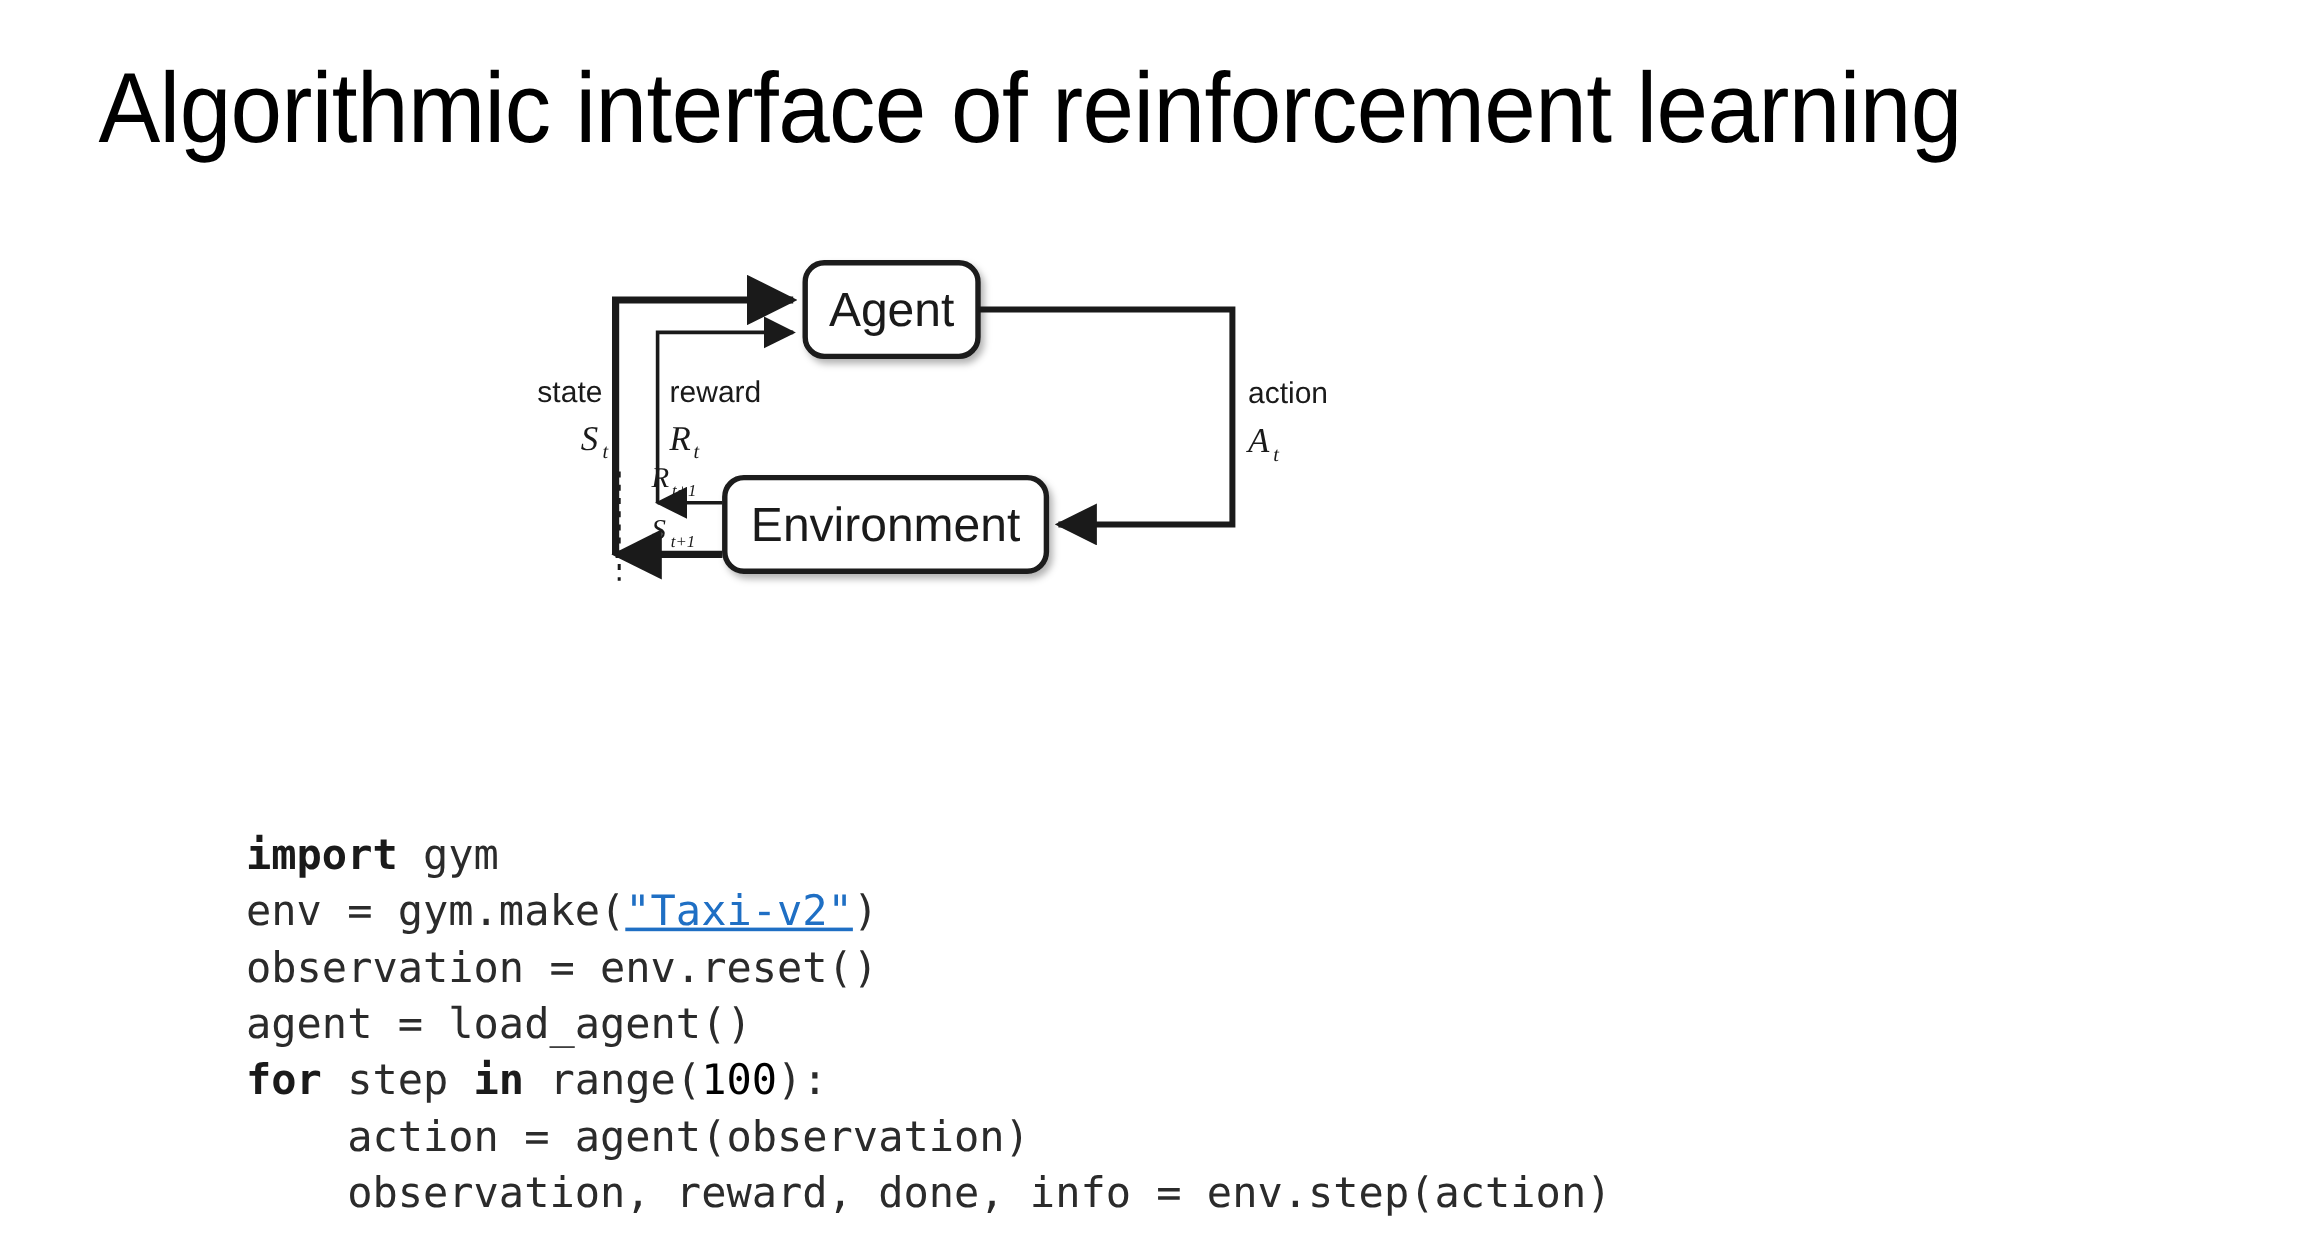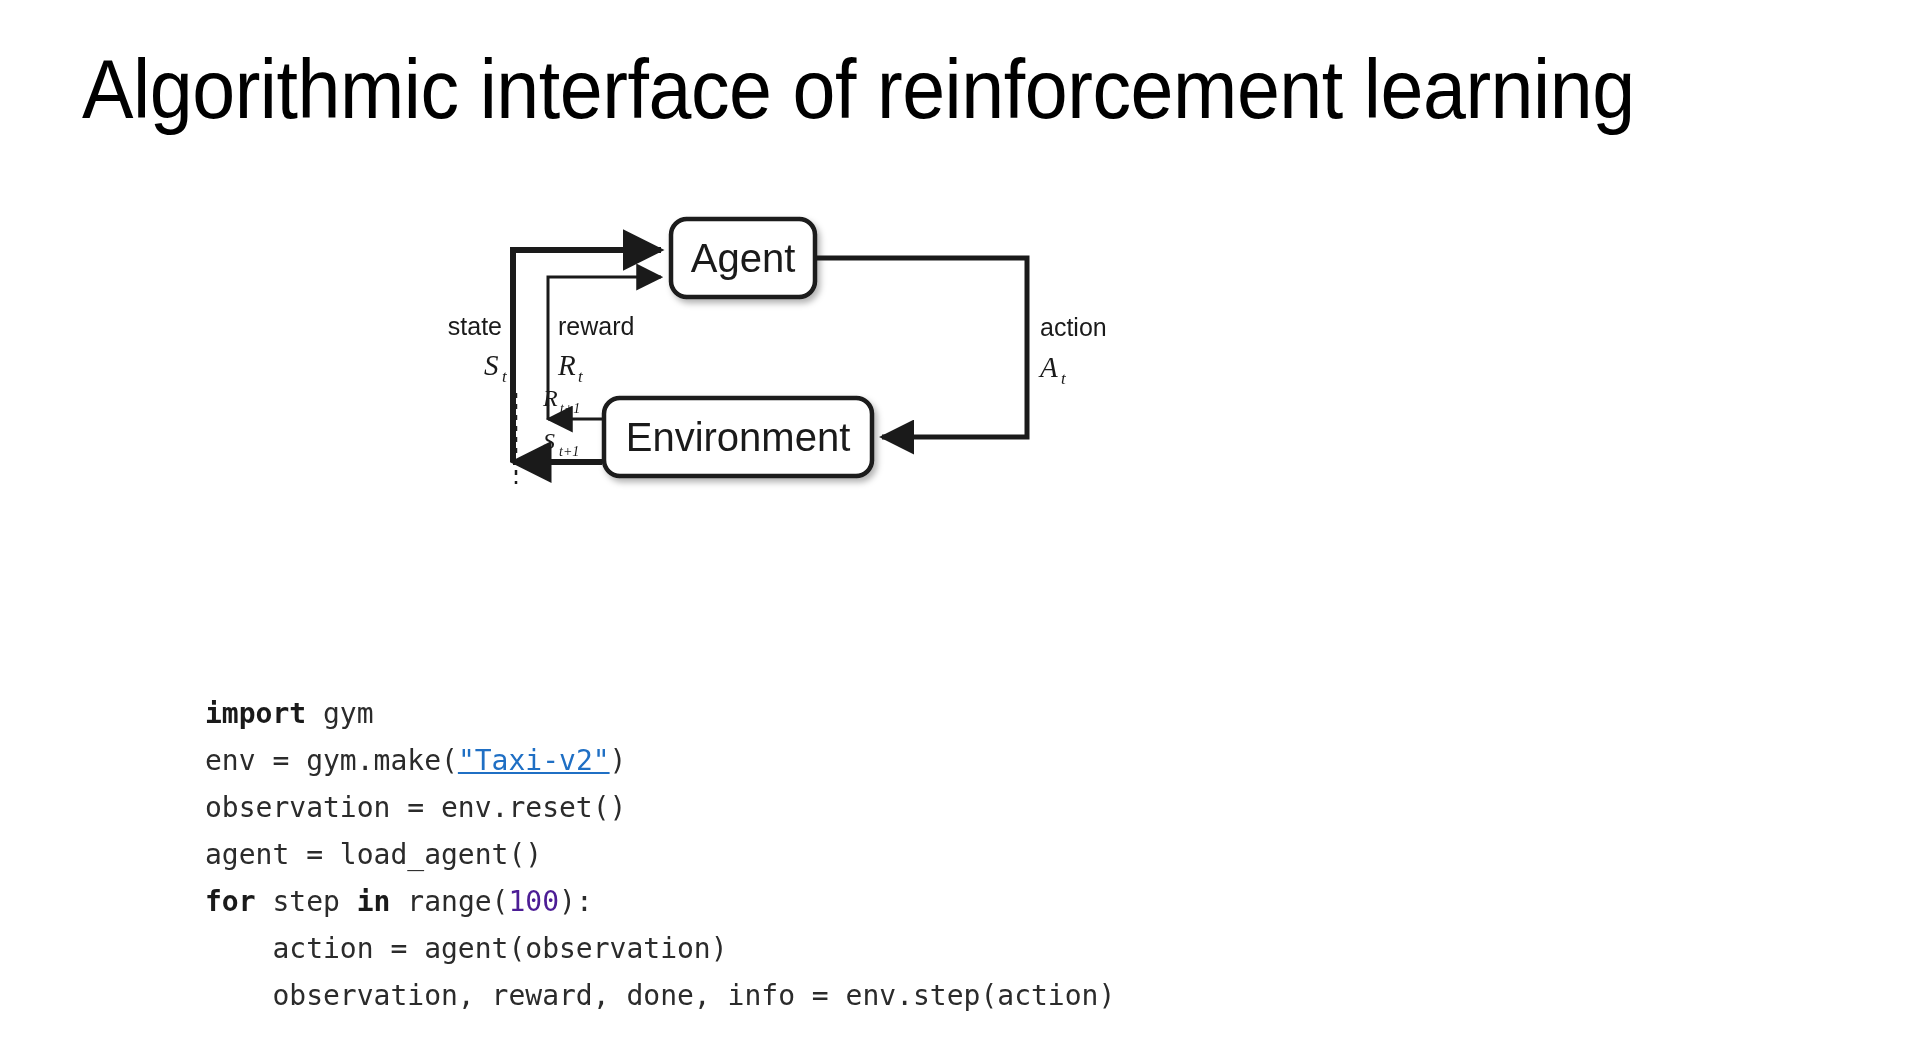--- a/index.html
+++ b/index.html
@@ -80,29 +80,29 @@
     font-size: 14px;
     fill: #1a1a1a;
   }
 
   
   #code-block {
     position: absolute;
     left: 205px;
     top: 690px;
     font-family: "DejaVu Sans Mono", "Liberation Mono", monospace;
-    font-size: 28px;
+    font-size: 35px;
     line-height: 47px;
     color: #2b2b2b;
     white-space: pre;
     letter-spacing: 0px;
   }
   .code-line { display: block; height: 47px; }
   .kw { font-weight: bold; color: #1a1a1a; }
-  .num { color: #4c1d95; }
+  .num { color: #000000; }
   .lnk { color: #1f6fc4; text-decoration: underline; }
 </style>
 </head>
 <body>
 
 <div id="slide-title">Algorithmic interface of reinforcement learning</div>
 
 <div id="diagram-wrap">
   <svg id="diagram-svg" viewBox="0 0 940 310" xmlns="http://www.w3.org/2000/svg">
 

